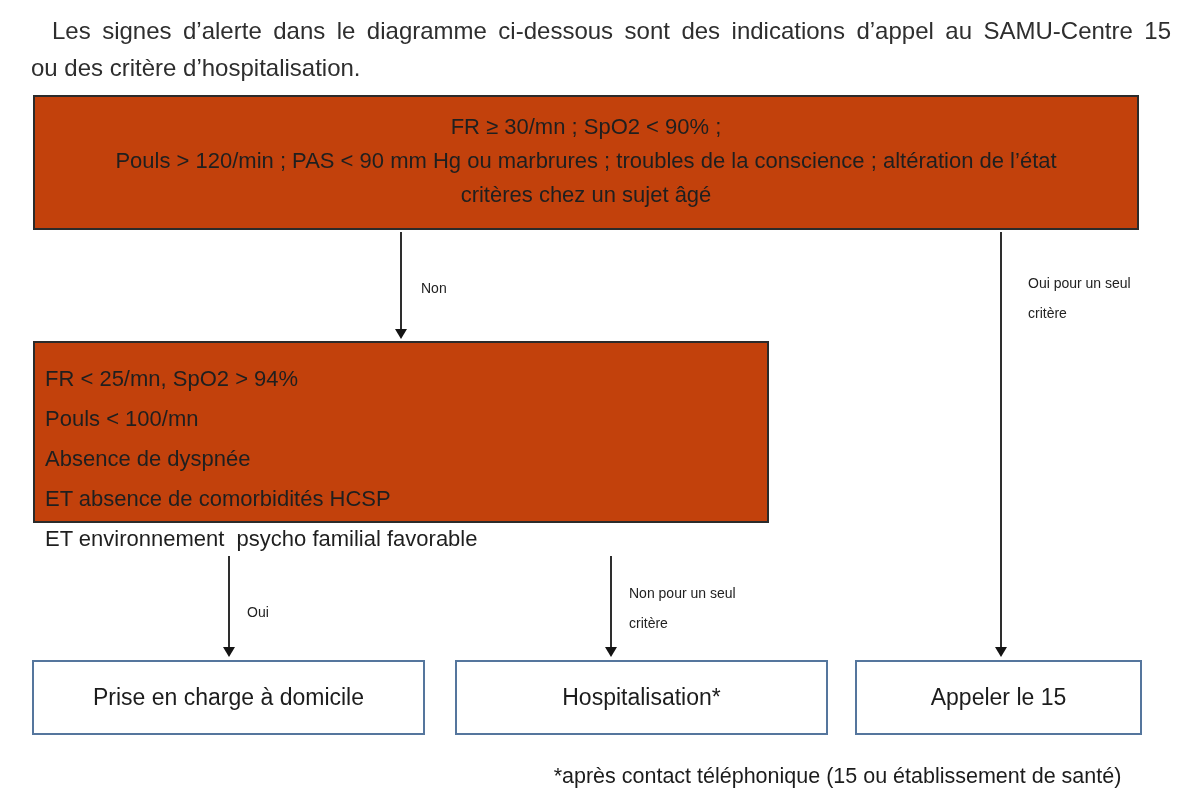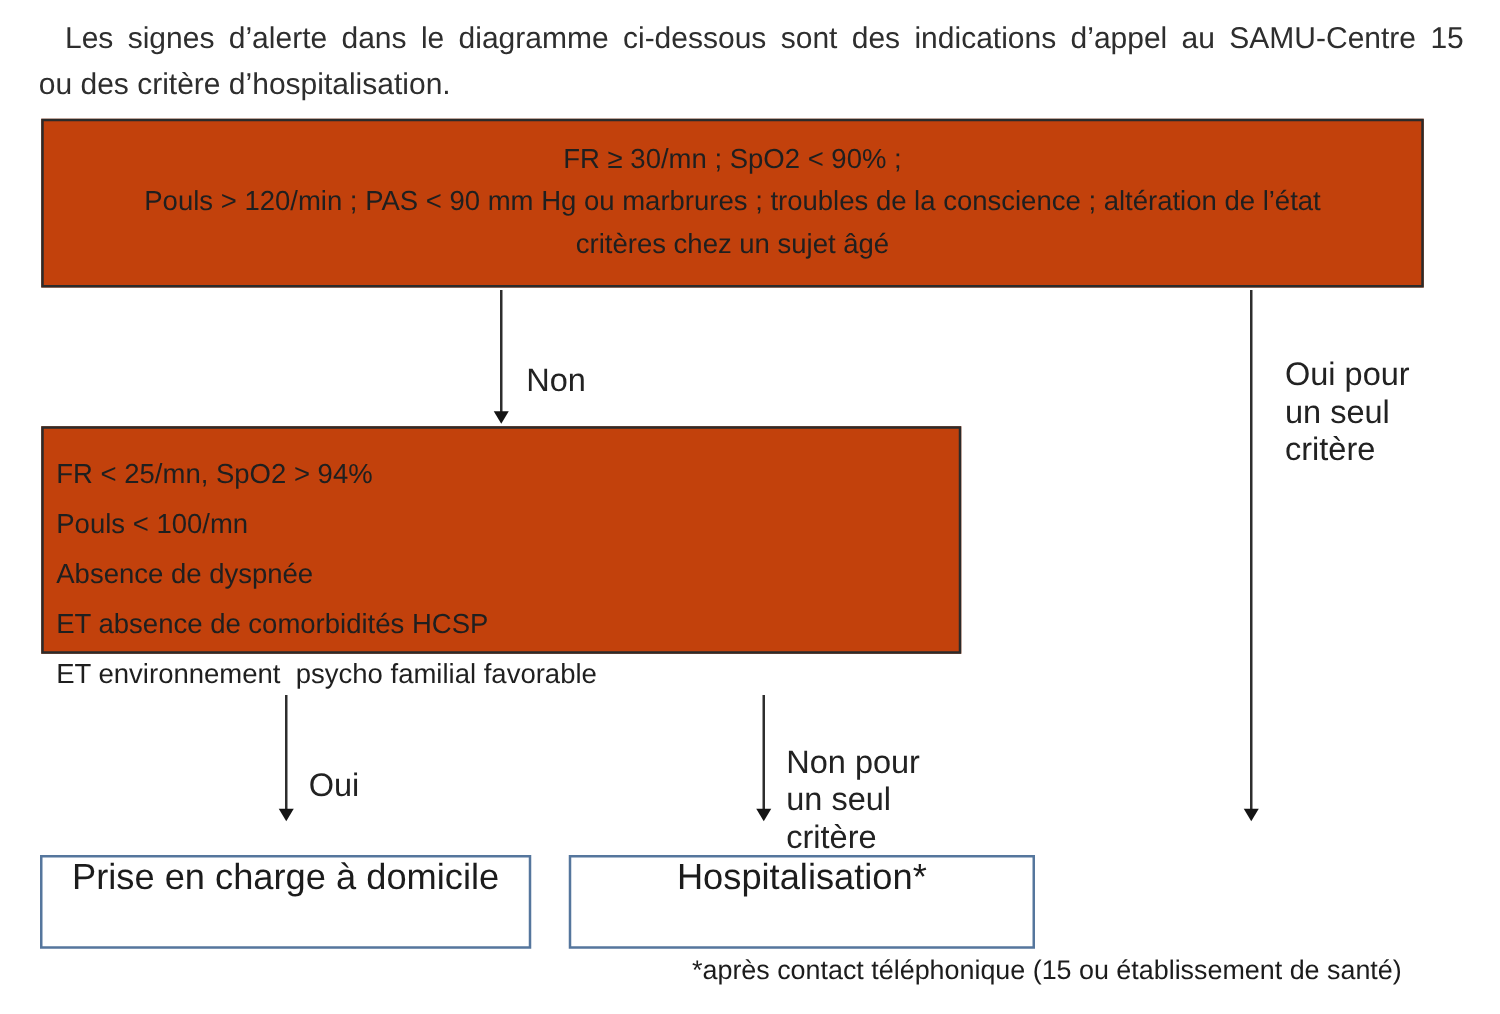--- a/index.html
+++ b/index.html
@@ -76,42 +76,41 @@
     border-top: 10px solid #141414;
   }
   #arrow-non        { left: 395px; top: 232px; height: 107px; }
   #arrow-oui-seul   { left: 995px; top: 232px; height: 425px; }
   #arrow-oui        { left: 223px; top: 556px; height: 101px; }
   #arrow-non-seul   { left: 605px; top: 556px; height: 101px; }
 
   
   .edge-label {
     position: absolute;
-    font-size: 26px;
+    font-size: 14px;
     line-height: 30px;
     color: #222222;
-    margin-top: 16px;
   }
   #label-non      { left: 421px; top: 273px; }
   #label-oui-seul { left: 1028px; top: 268px; width: 128px; }
   #label-oui      { left: 247px; top: 597px; }
   #label-non-seul { left: 629px; top: 578px; width: 140px; }
 
   
   .box-blue {
     position: absolute;
     border: 2px solid #55769d;
     background: #ffffff;
     box-sizing: border-box;
     display: flex;
-    align-items: flex-start;
+    align-items: center;
     justify-content: center;
-    font-size: 29px;
+    font-size: 23px;
     color: #1c1c1c;
-    top: 684px;
+    top: 660px;
     height: 75px;
   }
   #outcome-home     { left: 32px;  width: 393px; }
   #outcome-hospital { left: 455px; width: 373px; }
   #outcome-call15   { left: 855px; width: 287px; }
 
   
   .footnote {
     position: absolute;
     left: 470px; top: 764px;
@@ -156,16 +155,19 @@
 
   <div class="edge-label" id="label-oui">Oui</div>
   <div class="edge-label" id="label-non-seul">Non pour un seul critère</div>
 
   <div class="box-blue" id="outcome-home">
     <span>Prise en charge à domicile</span>
   </div>
   <div class="box-blue" id="outcome-hospital">
     <span>Hospitalisation*</span>
   </div>
+  <div class="box-blue" id="outcome-call15">
+    <span>Appeler le 15</span>
+  </div>
 
   <div class="footnote">*après contact téléphonique (15 ou établissement de santé)</div>
 
 </div>
 
 </body></html>

